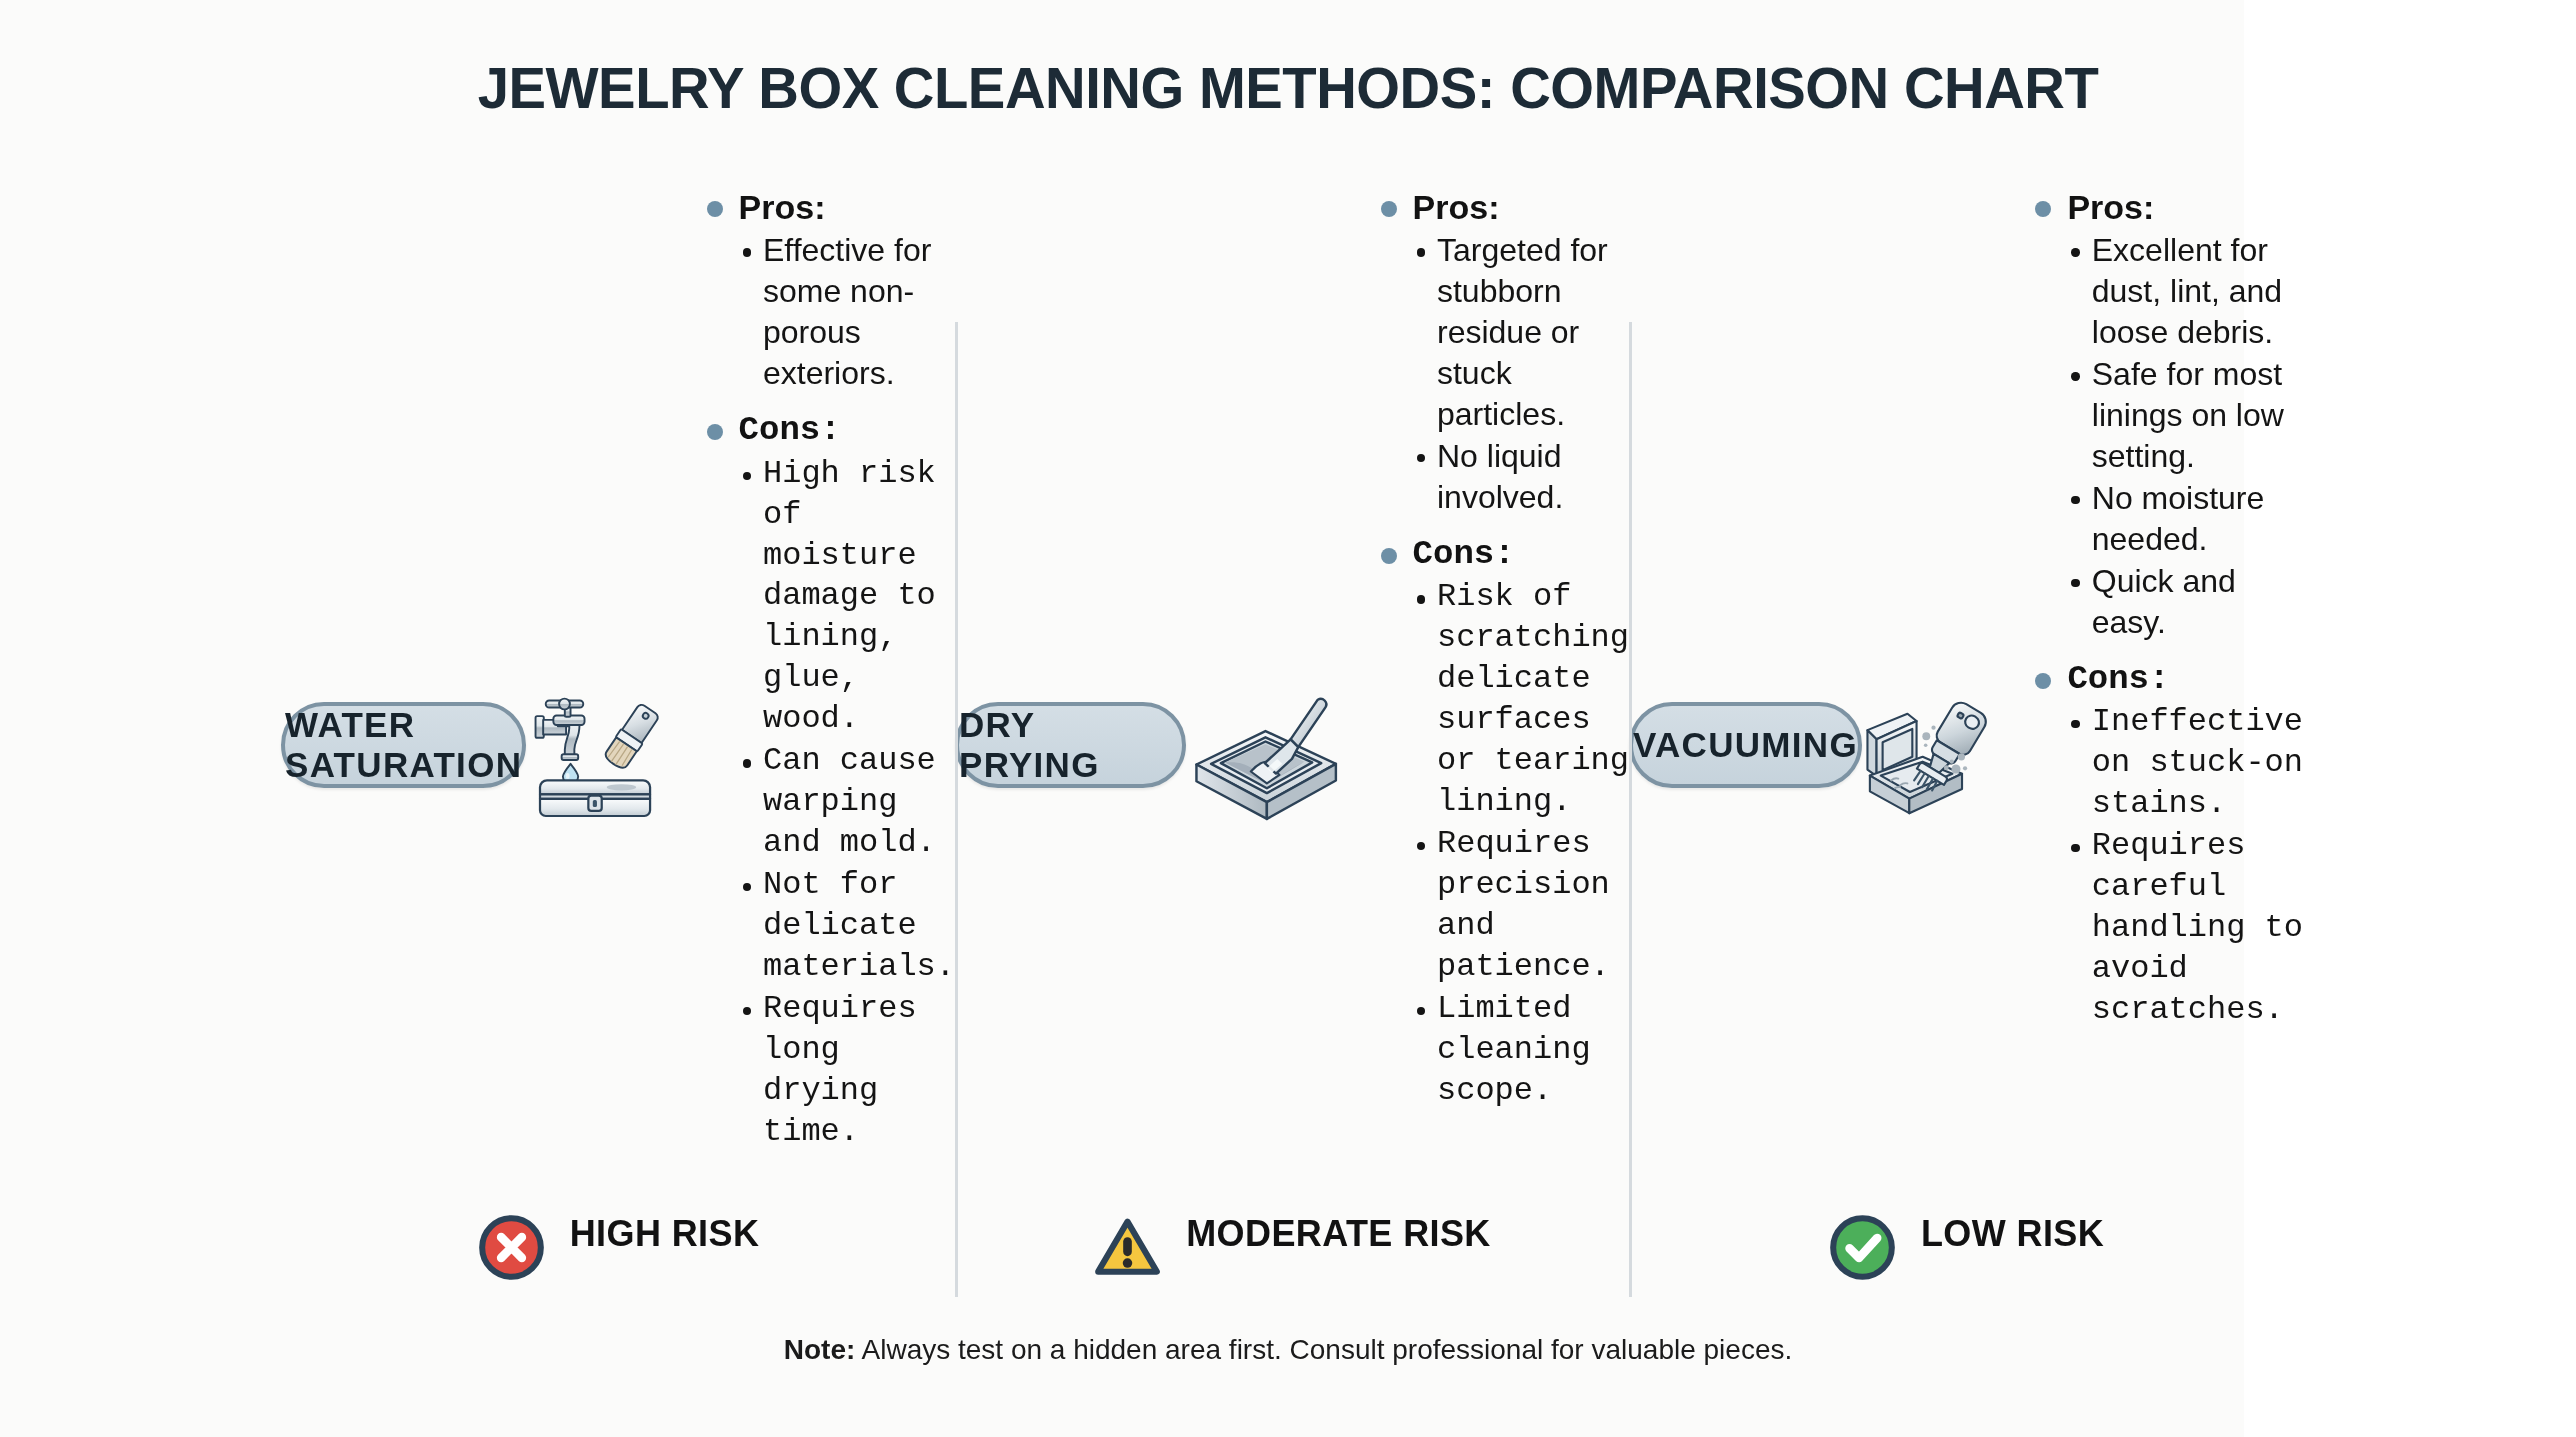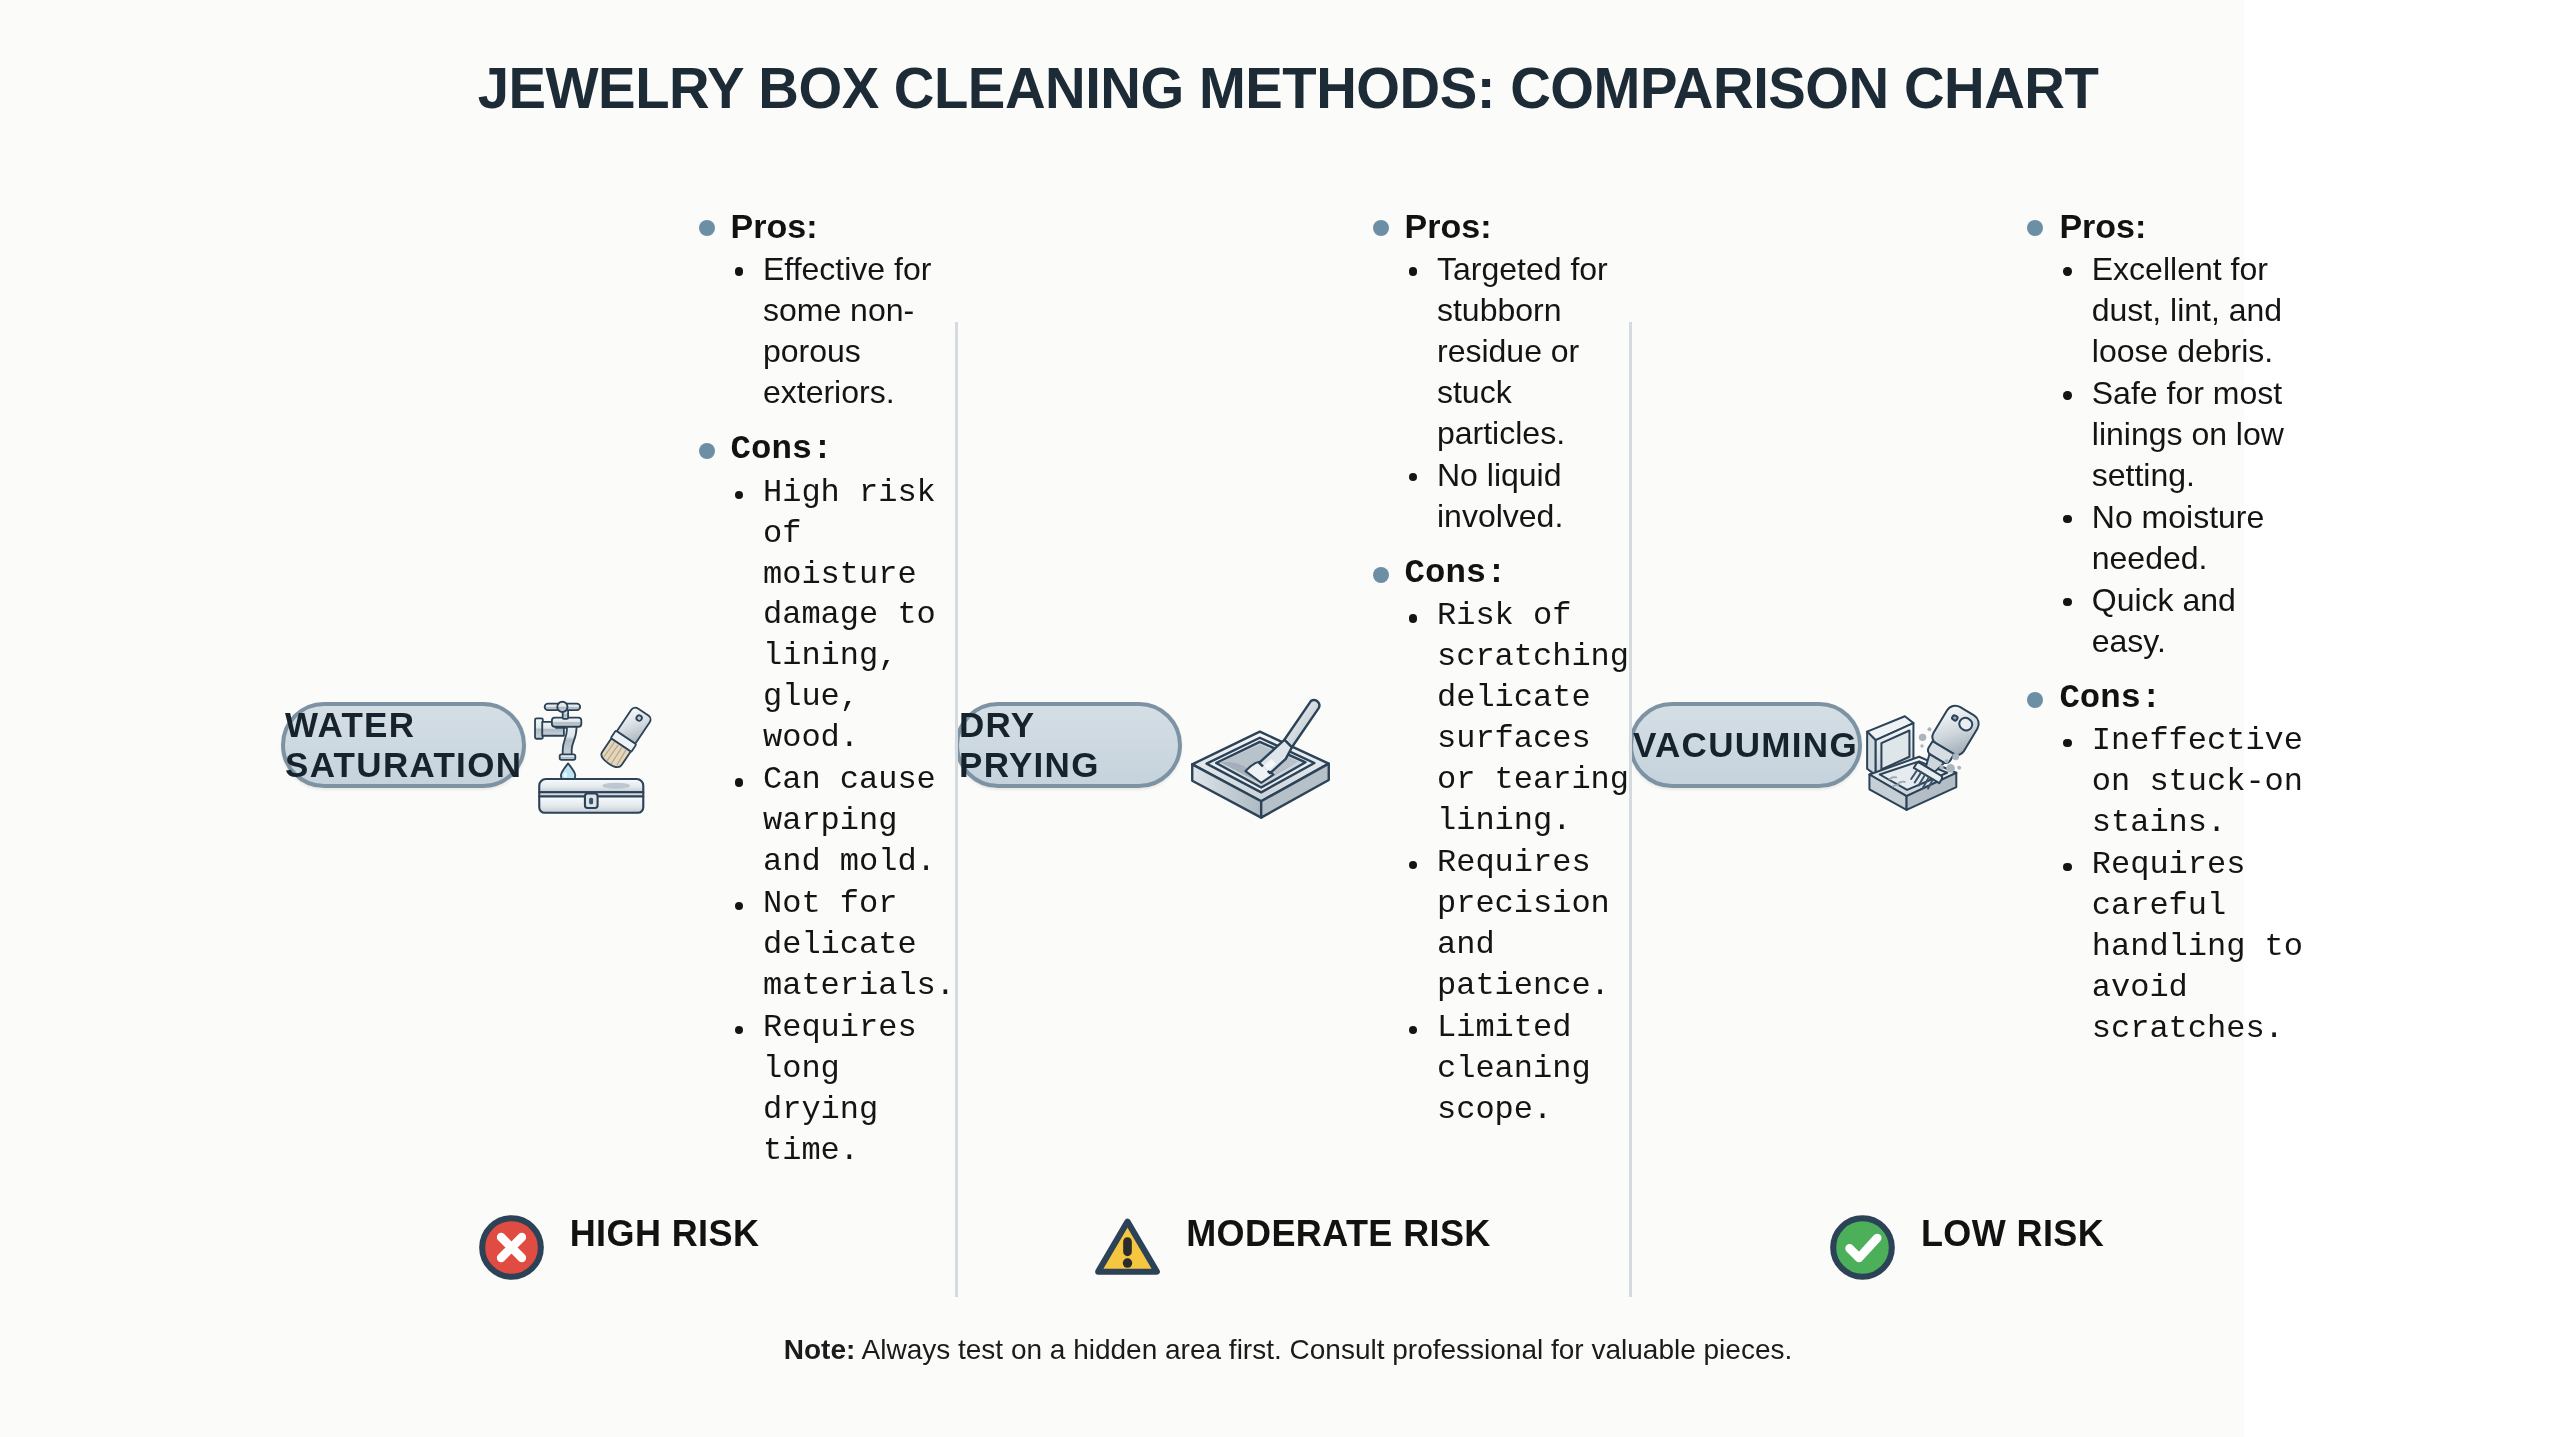--- a/index.html
+++ b/index.html
@@ -83,21 +83,21 @@
     width: 431px;
     height: 365px;
     display: flex;
     align-items: center;
     justify-content: center;
   }
   .illus svg { width: 100%; height: 100%; }
 
   
   .body {
-    margin-top: 22px;
+    margin-top: 3px;
     width: 618px;
     align-self: flex-start;
     margin-left: 34px;
   }
   .group { margin-bottom: 15px; }
   .group:last-child { margin-bottom: 0; font-family: Liberation Mono, monospace; }
   .group-head {
     display: flex;
     align-items: flex-start;
     gap: 16px;
@@ -114,21 +114,21 @@
   .group-title {
     font-size: 34px;
     font-weight: 700;
     color: #121212;
     line-height: 1.25;
   }
   .items { margin-left: 36px; }
   .item {
     display: flex;
     align-items: flex-start;
-    gap: 20px;
+    gap: 12px;
     font-size: 32px;
     line-height: 1.28;
     color: #141414;
     margin-bottom: 0.9px;
   }
   .sq {
     flex: 0 0 auto;
     width: 8.4px;
     height: 8.4px;
     border-radius: 50%;

